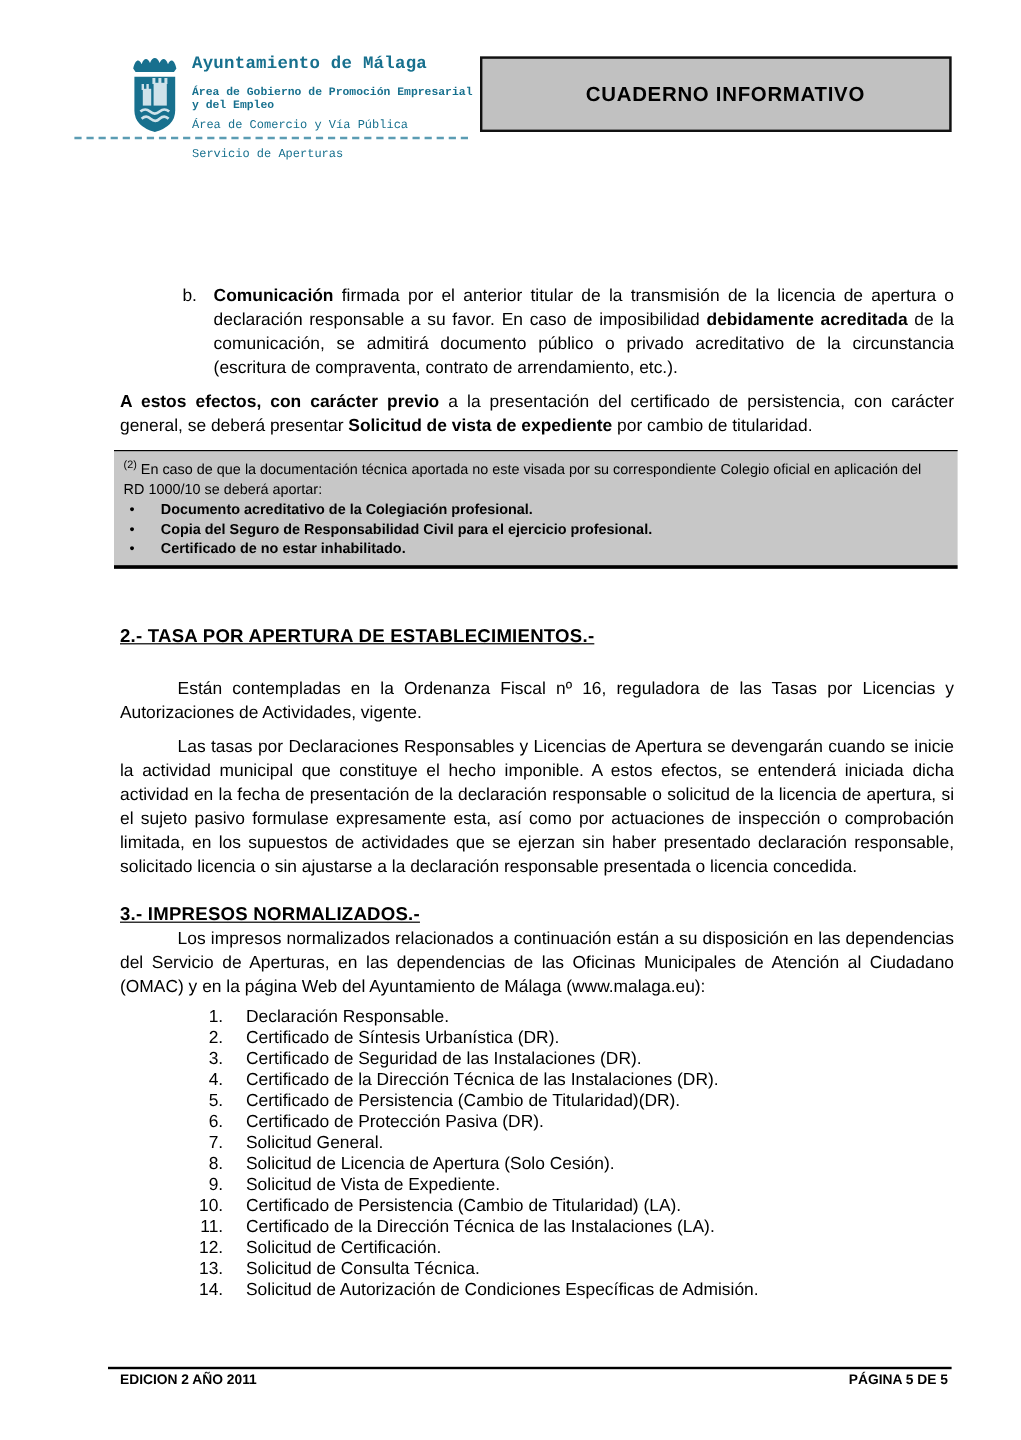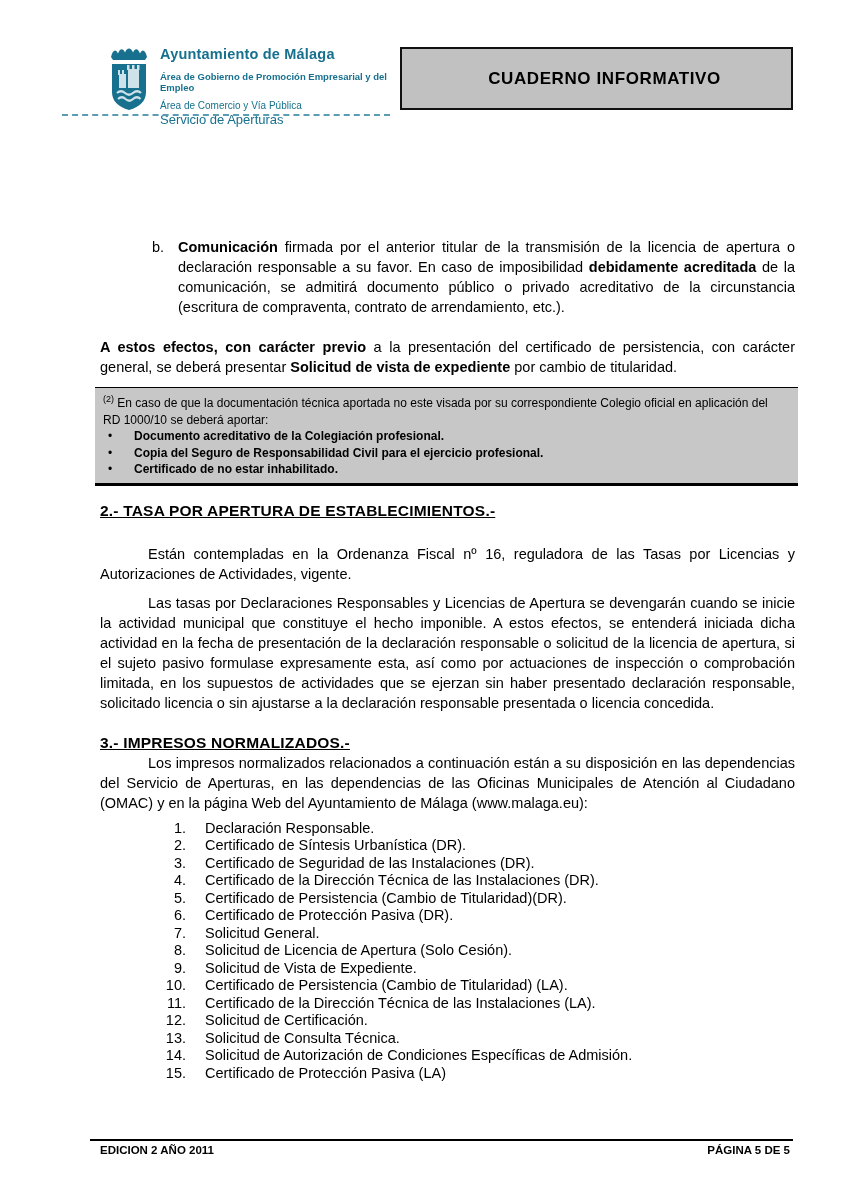--- a/index.html
+++ b/index.html
@@ -6,56 +6,56 @@
   html,body { background:#ffffff; }
   .page {
     position:relative; width:851px; height:1200px; margin:0 auto;
     background:#ffffff; color:#000;
     font-family:"Liberation Sans","DejaVu Sans",sans-serif;
     overflow:hidden;
   }
 
   
   .logo { position:absolute; left:106px; top:44px; }
-  .org-block { position:absolute; left:160px; top:46px; width:235px; }
+  .org-block { position:absolute; left:160px; top:46px; width:235px;font-family:Liberation Mono, monospace; }
   .org-name { font-size:14.5px; font-weight:bold; letter-spacing:0.2px; }
   .org-line1 { font-size:9.5px; font-weight:bold; margin-top:9px; }
   .org-line2 { font-size:10px; margin-top:7px; }
-  .org-line3 { font-size:13px; margin-top:1px; }
+  .org-line3 { font-size:10px; margin-top:13px; }
   .header-dotted { position:absolute; left:62px; top:114px; width:328px; border-top:2px dashed #5b9cb3; }
   .banner {
     position:absolute; left:400px; top:47px; width:393px; height:63px;
     background:#c1c1c1; border:2px solid #111;
     display:flex; align-items:center; justify-content:center;
     font-size:17px; font-weight:bold; letter-spacing:0.6px;padding-left:16px;
   }
 
   
   .content { position:absolute; left:100px; top:237px; width:695px; font-size:14.5px; line-height:20px; }
   .just { text-align:justify; }
   .b { font-weight:bold; }
 
   .item-b { display:flex; margin-left:52px; }
   .item-b .marker { width:26px; flex:none; }
   .item-b .item-text { flex:1; }
 
-  .p-efectos { margin-top:20px; }
+  .p-efectos { margin-top:8px; }
 
   .graybox {
     margin-top:10px; margin-left:-5px; width:703px;
     background:#c7c7c7; border-top:1px solid #000; border-bottom:3px solid #000;
     padding:3px 10px 5px 8px; font-size:12px; line-height:16.5px;
   }
   .graybox sup { font-size:9px; }
   .fn-li { display:flex; }
   .fn-bullet { width:31px; flex:none; padding-left:5px; }
   .fn-text { font-weight:bold; flex:1; }
 
   .heading { font-size:15.5px; font-weight:bold; text-decoration:underline; letter-spacing:0.2px; }
-  .h2 { margin-top:15px; }
+  .h2 { margin-top:47px; }
   .h3 { margin-top:17px; }
   .indent { text-indent:48px; }
   .p1 { margin-top:23px; }
   .p2 { margin-top:9px; }
   .p3 { }
 
   .impresos { margin-top:7px; line-height:17.5px; }
   .impresos-row { display:flex; }
   .impresos-num { width:86px; flex:none; text-align:right; }
   .impresos-text { padding-left:19px; }
@@ -184,24 +184,20 @@
           <span class="impresos-text">Solicitud de Certificación.</span>
         </div>
       <div class="impresos-row">
           <span class="impresos-num">13.</span>
           <span class="impresos-text">Solicitud de Consulta Técnica.</span>
         </div>
       <div class="impresos-row">
           <span class="impresos-num">14.</span>
           <span class="impresos-text">Solicitud de Autorización de Condiciones Específicas de Admisión.</span>
         </div>
-      <div class="impresos-row">
-          <span class="impresos-num">15.</span>
-          <span class="impresos-text">Certificado de Protección Pasiva (LA)</span>
-        </div>
     </div>
   </div>
 
   <div class="footer-line"></div>
   <div class="footer-text">
     <span>EDICION 2 AÑO 2011</span>
     <span>PÁGINA 5 DE 5</span>
   </div>
 
 </div>

